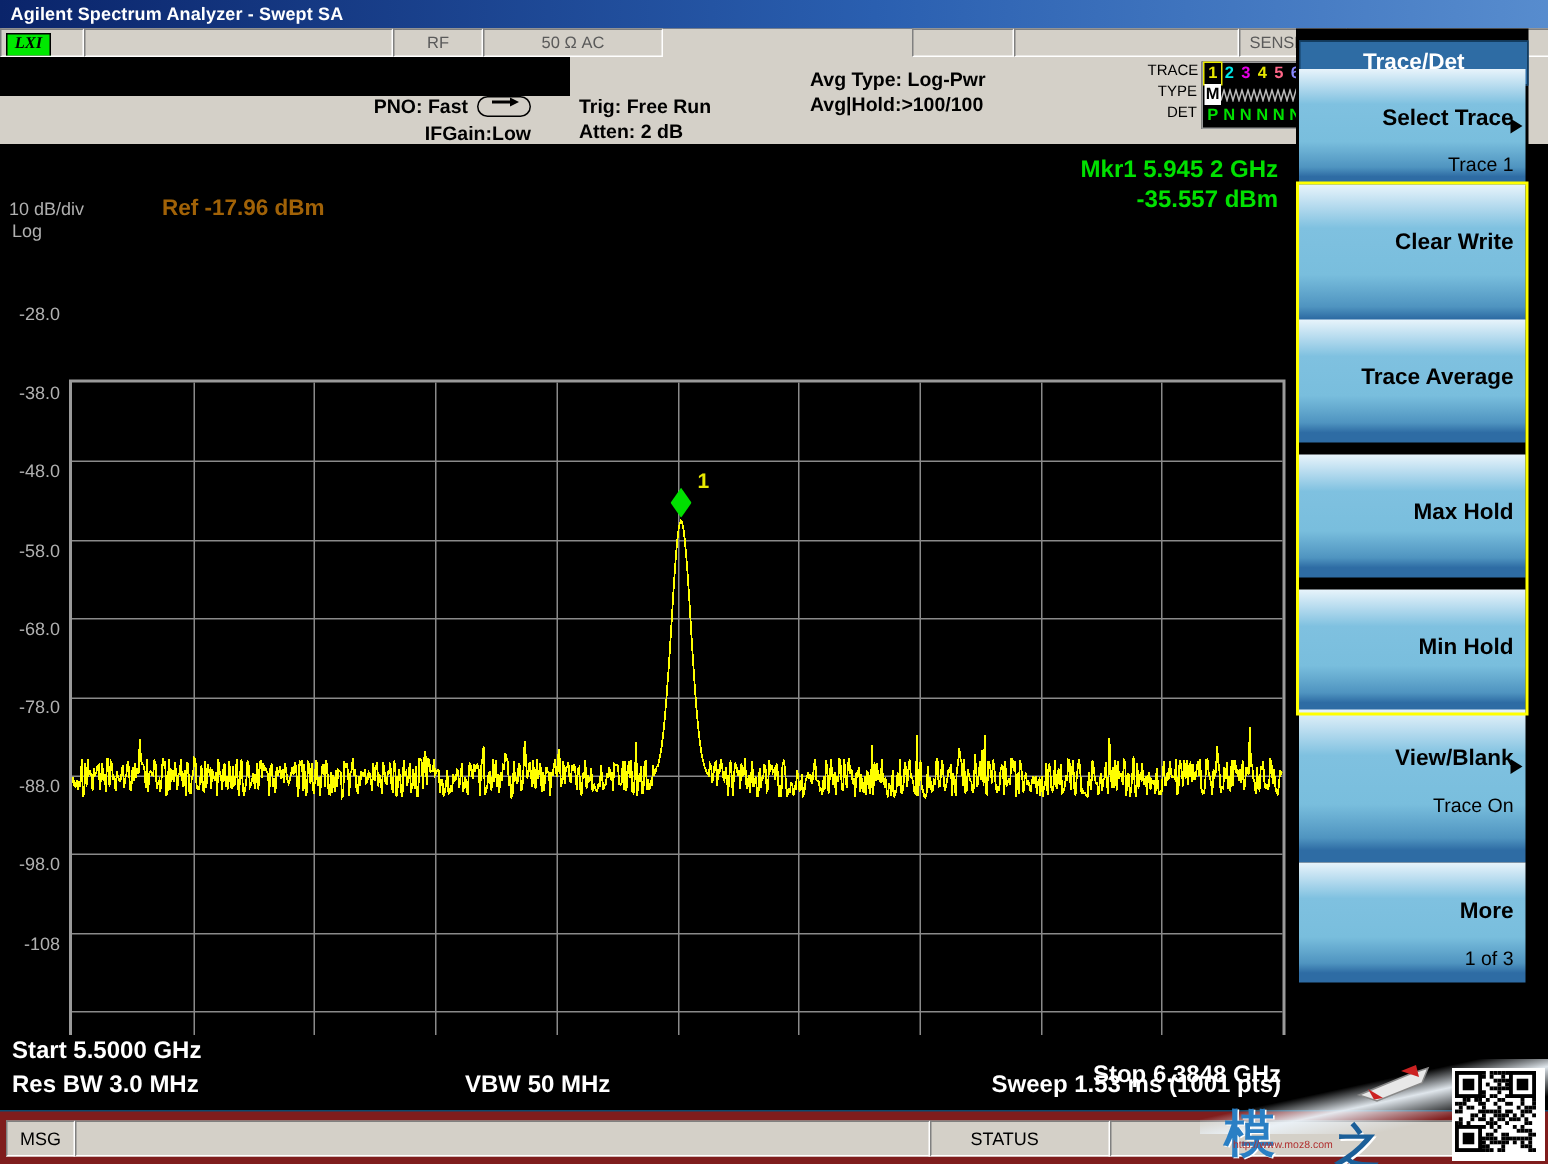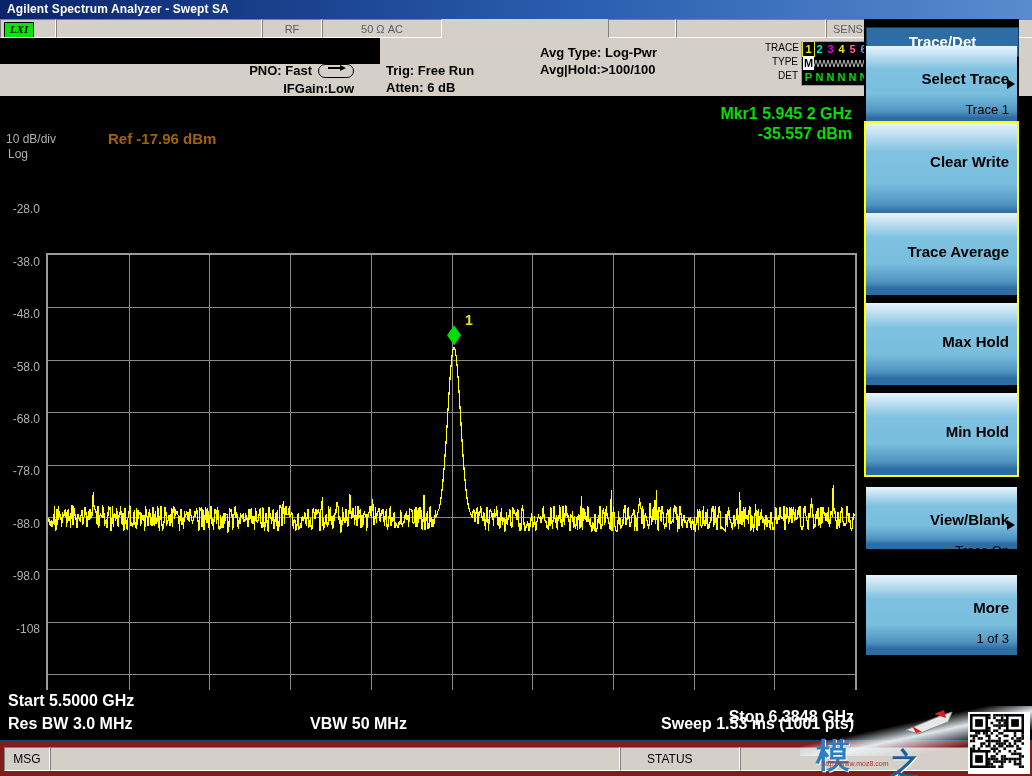--- a/index.html
+++ b/index.html
@@ -152,21 +152,21 @@
 
   <div class="setgroup" style="left:182px;top:62px;text-align:right;width:172px;">
     <div class="setline">
       <span>PNO: Fast</span><span class="pnoicon"></span>
     </div>
     <div class="setline">IFGain:Low</div>
   </div>
 
   <div class="setgroup" style="left:386px;top:62px;">
     <div class="setline">Trig: Free Run</div>
-    <div class="setline">Atten: 6 dB</div>
+    <div class="setline">Atten: 2 dB</div>
   </div>
 
   <div class="setgroup" style="left:540px;top:44px;">
     <div class="setline">Avg Type: Log-Pwr</div>
     <div class="setline">Avg|Hold:&gt;100/100</div>
   </div>
 
   <div class="tracetbl">
     <div class="ttlabels">
       <div>TRACE</div>
@@ -284,21 +284,21 @@
         </div>
         <div class="sk center" style="top: 194px; height: 82px;">
           <div class="lbl">Trace Average</div>
         </div>
         <div class="sk center" style="top: 284px; height: 82px;">
           <div class="lbl">Max Hold</div>
         </div>
         <div class="sk center" style="top: 374px; height: 82px;">
           <div class="lbl">Min Hold</div>
         </div>
-        <div class="sk" style="top: 468px; height: 62px;">
+        <div class="sk" style="top: 454px; height: 102px;">
           <div class="lbl">View/Blank</div>
           <div class="sub">Trace On</div>
           <div class="arrow"></div>
         </div>
         <div class="sk" style="top: 556px; height: 80px;">
           <div class="lbl">More</div>
           <div class="sub">1 of 3</div>
         </div>
         <div class="skgroup" style="top: 102px; height: 356px;"></div>
       </div>

